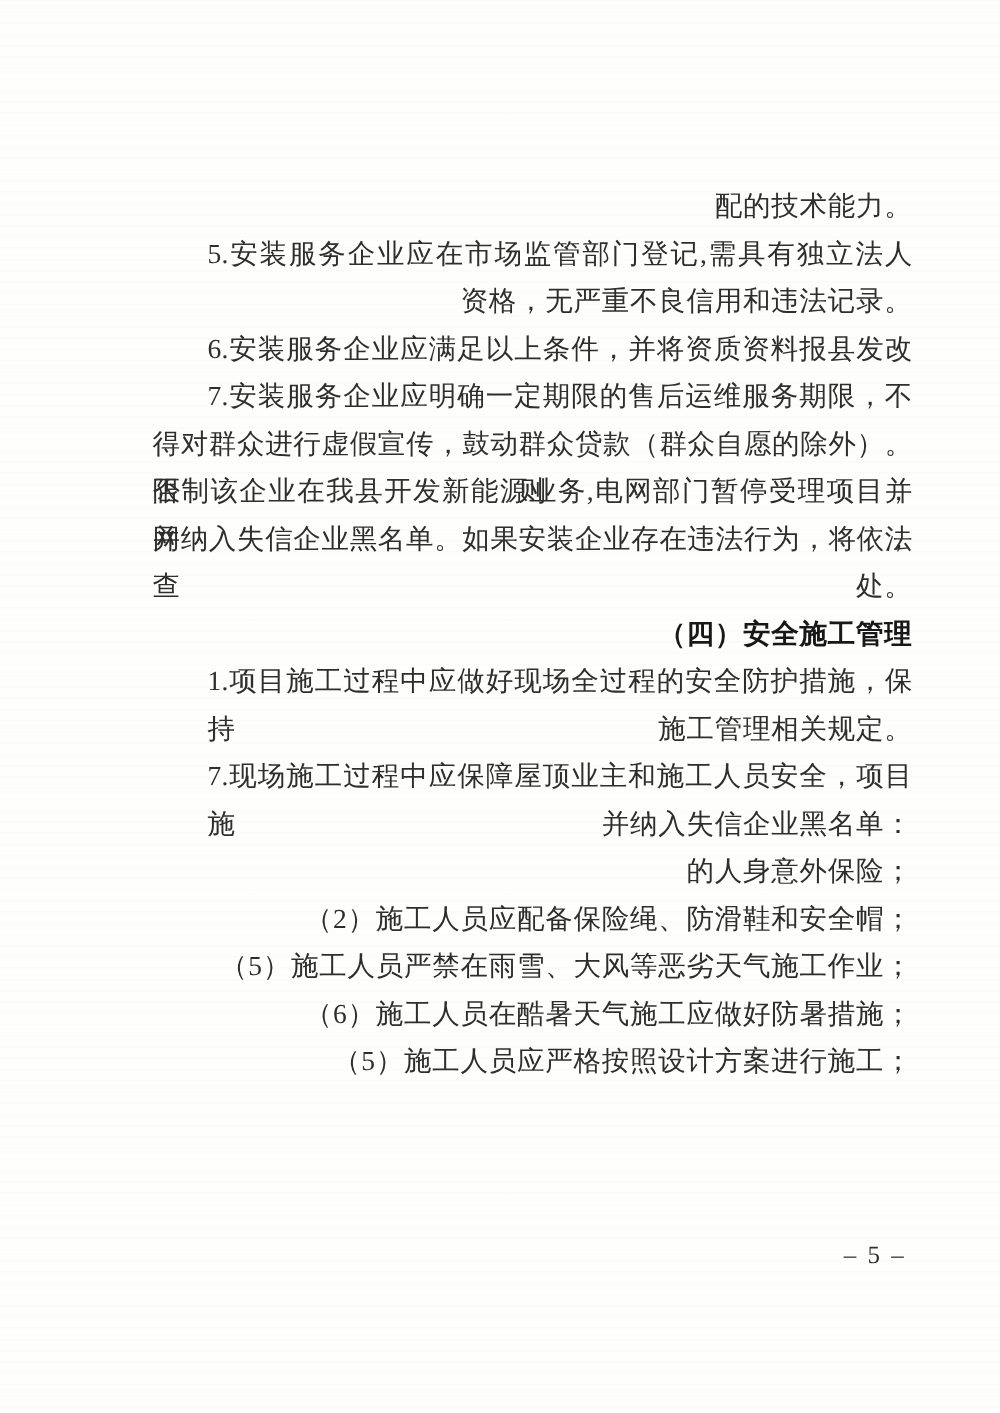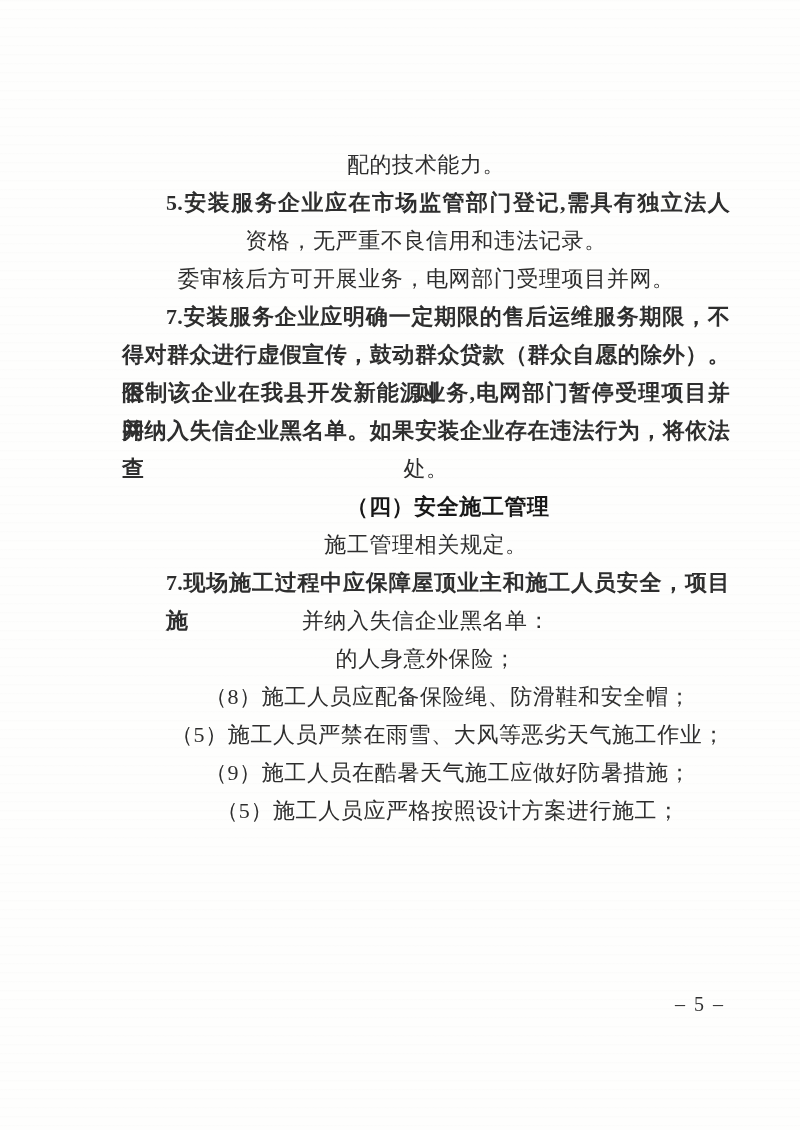--- a/index.html
+++ b/index.html
@@ -33,30 +33,29 @@
     left: 122px;
     top: 146px;
     width: 608px;
   }
   .line {
     height: 38px;
     line-height: 38px;
     font-size: 22px;
     color: #2e2e2e;
     letter-spacing: 0.6px;
-    text-align: center;
+    text-align: right;
     overflow: visible;
   }
   .line.indent { padding-left: 44px; }
   .line.fill {
     text-align: justify;
     text-align-last: justify;
     -moz-text-align-last: justify;
     letter-spacing: 0.2px;
-    font-weight: bold;
   }
   .line.bold {
     font-weight: bold;
     color: #181818;
   }
   .footer-page-number {
     position: absolute;
     top: 992px;
     left: 660px;
     width: 80px;
@@ -71,32 +70,33 @@
 </style>
 </head>
 <body>
 
 <div class="page">
 
   <div class="text-block">
     <div class="line">配的技术能力。</div>
     <div class="line indent fill">5.安装服务企业应在市场监管部门登记,需具有独立法人</div>
     <div class="line">资格，无严重不良信用和违法记录。</div>
-    <div class="line">委审核后方可开展业务，电网部门受理项目并网。</div>
+    <div class="line indent fill">6.安装服务企业应满足以上条件，并将资质资料报县发改</div>
     <div class="line indent fill">7.安装服务企业应明确一定期限的售后运维服务期限，不</div>
     <div class="line fill">得对群众进行虚假宣传，鼓动群众贷款（群众自愿的除外）。否则，</div>
     <div class="line fill">限制该企业在我县开发新能源业务,电网部门暂停受理项目并网，</div>
     <div class="line fill">并纳入失信企业黑名单。如果安装企业存在违法行为，将依法查</div>
     <div class="line">处。</div>
     <div class="line indent bold">（四）安全施工管理</div>
+    <div class="line indent fill">1.项目施工过程中应做好现场全过程的安全防护措施，保持</div>
     <div class="line">施工管理相关规定。</div>
     <div class="line indent fill">7.现场施工过程中应保障屋顶业主和施工人员安全，项目施</div>
     <div class="line">并纳入失信企业黑名单：</div>
     <div class="line">的人身意外保险；</div>
-    <div class="line indent">（8）施工人员应配备保险绳、防滑鞋和安全帽；</div>
+    <div class="line indent">（2）施工人员应配备保险绳、防滑鞋和安全帽；</div>
     <div class="line indent">（5）施工人员严禁在雨雪、大风等恶劣天气施工作业；</div>
-    <div class="line indent">（9）施工人员在酷暑天气施工应做好防暑措施；</div>
+    <div class="line indent">（6）施工人员在酷暑天气施工应做好防暑措施；</div>
     <div class="line indent">（5）施工人员应严格按照设计方案进行施工；</div>
   </div>
 
   <div class="footer-page-number">– 5 –</div>
 
 </div>
 
 </body></html>

